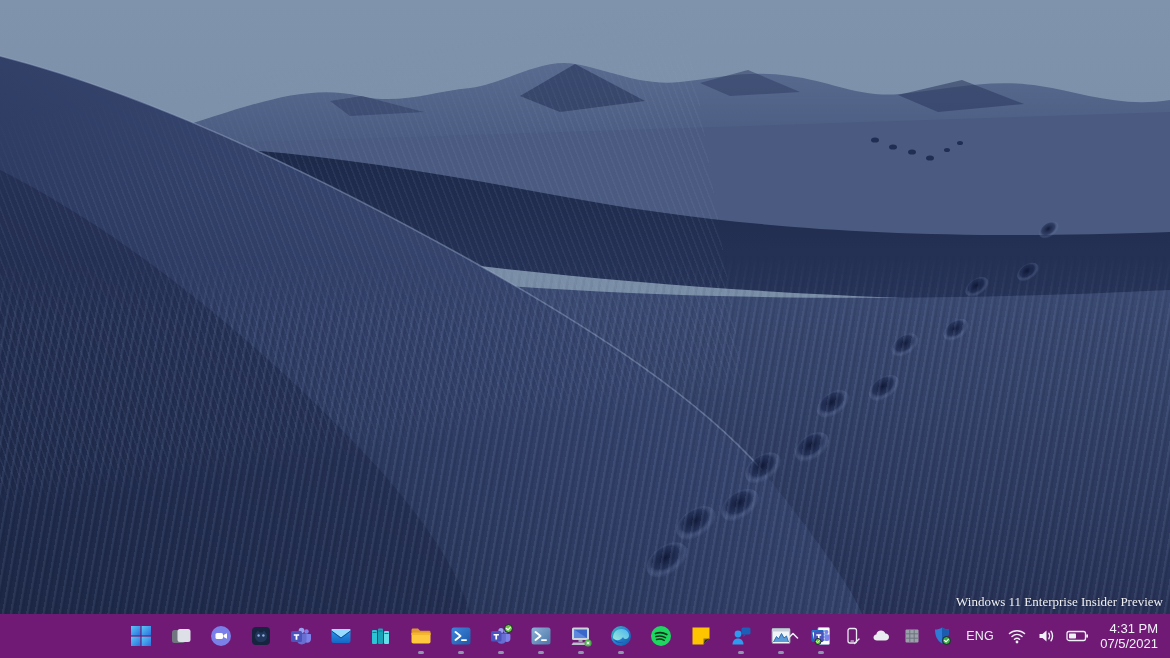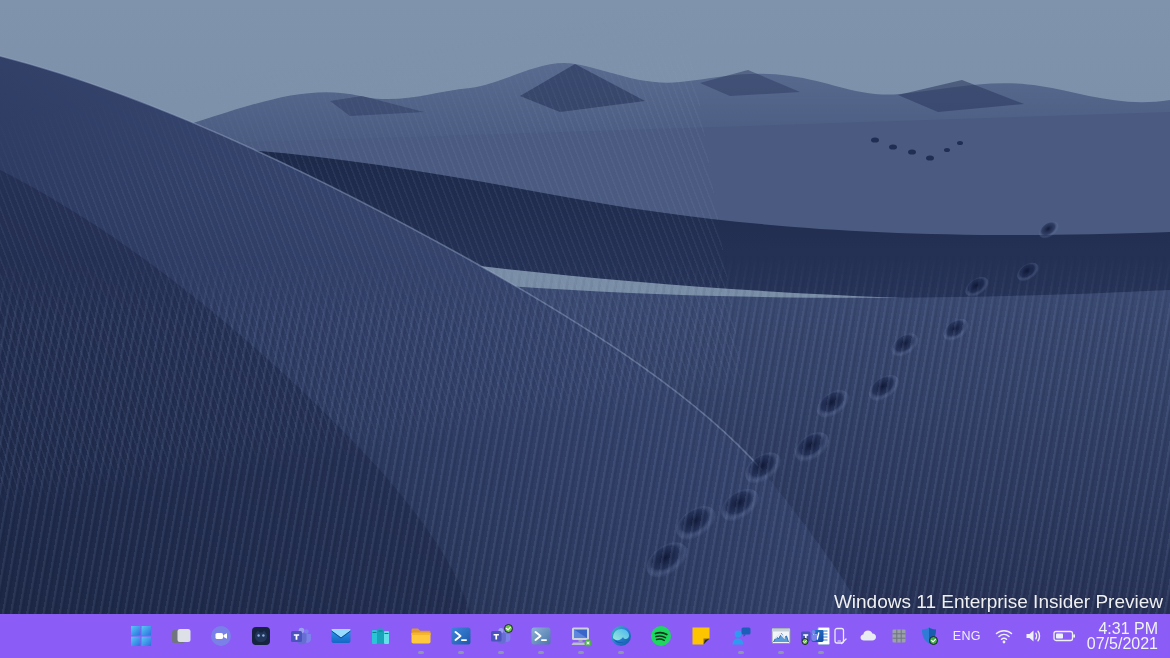--- a/index.html
+++ b/index.html
@@ -21,47 +21,48 @@
   .ripples-left{
     position:absolute;left:-40px;top:60px;width:760px;height:400px;pointer-events:none;
     transform:rotate(-9deg);
     background:repeating-linear-gradient(78deg,rgba(150,172,214,0.09) 0 1px,transparent 2px 6px);
     -webkit-mask-image:linear-gradient(to bottom,transparent,#000 25%,#000 90%,transparent);
     mask-image:linear-gradient(to bottom,transparent,#000 25%,#000 90%,transparent);
   }
   
   .watermark{
     position:absolute;right:7px;bottom:48px;text-align:right;
-    color:rgba(255,255,255,0.93);font-size:19px;line-height:17px;
+    color:rgba(255,255,255,0.93);font-size:13px;line-height:17px;
     text-shadow:0 0 2px rgba(10,16,32,0.35);
+    font-family:Liberation Serif, serif;
   }
   
   .taskbar{
     position:absolute;left:0;bottom:0;width:1170px;height:44px;
-    background:#8b5cf6;display:flex;align-items:center;
+    background:#701a75;display:flex;align-items:center;
   }
   .tb-center{position:absolute;left:121px;top:2px;display:flex;}
   .tb-btn{
     width:40px;height:40px;border-radius:5px;position:relative;
     display:flex;align-items:center;justify-content:center;flex:0 0 auto;
   }
   .run-dot{
     position:absolute;bottom:2px;left:50%;transform:translateX(-50%);
     width:6px;height:3px;border-radius:2px;background:#8d97ad;
   }
   .tray{
     position:absolute;right:4px;top:0;height:44px;display:flex;align-items:center;gap:1px;
   }
   .tray-btn{
     height:36px;border-radius:4px;display:flex;align-items:center;justify-content:center;
     padding:0 4px;color:#eef1f6;
   }
   .tray-lang{font-size:12.5px;letter-spacing:.3px;padding:0 8px;}
   .tray-clock{
-    text-align:right;font-size:16px;line-height:15px;color:#f0f3f8;padding:0 8px 0 6px;
+    text-align:right;font-size:13px;line-height:15px;color:#f0f3f8;padding:0 8px 0 6px;
   }
   .ico{display:block;}
 </style>
 </head>
 <body>
 
 <div class="desktop">
 
   <div class="wall">
     <svg width="1170" height="614" viewBox="0 0 1170 614" preserveAspectRatio="none" aria-hidden="true">

